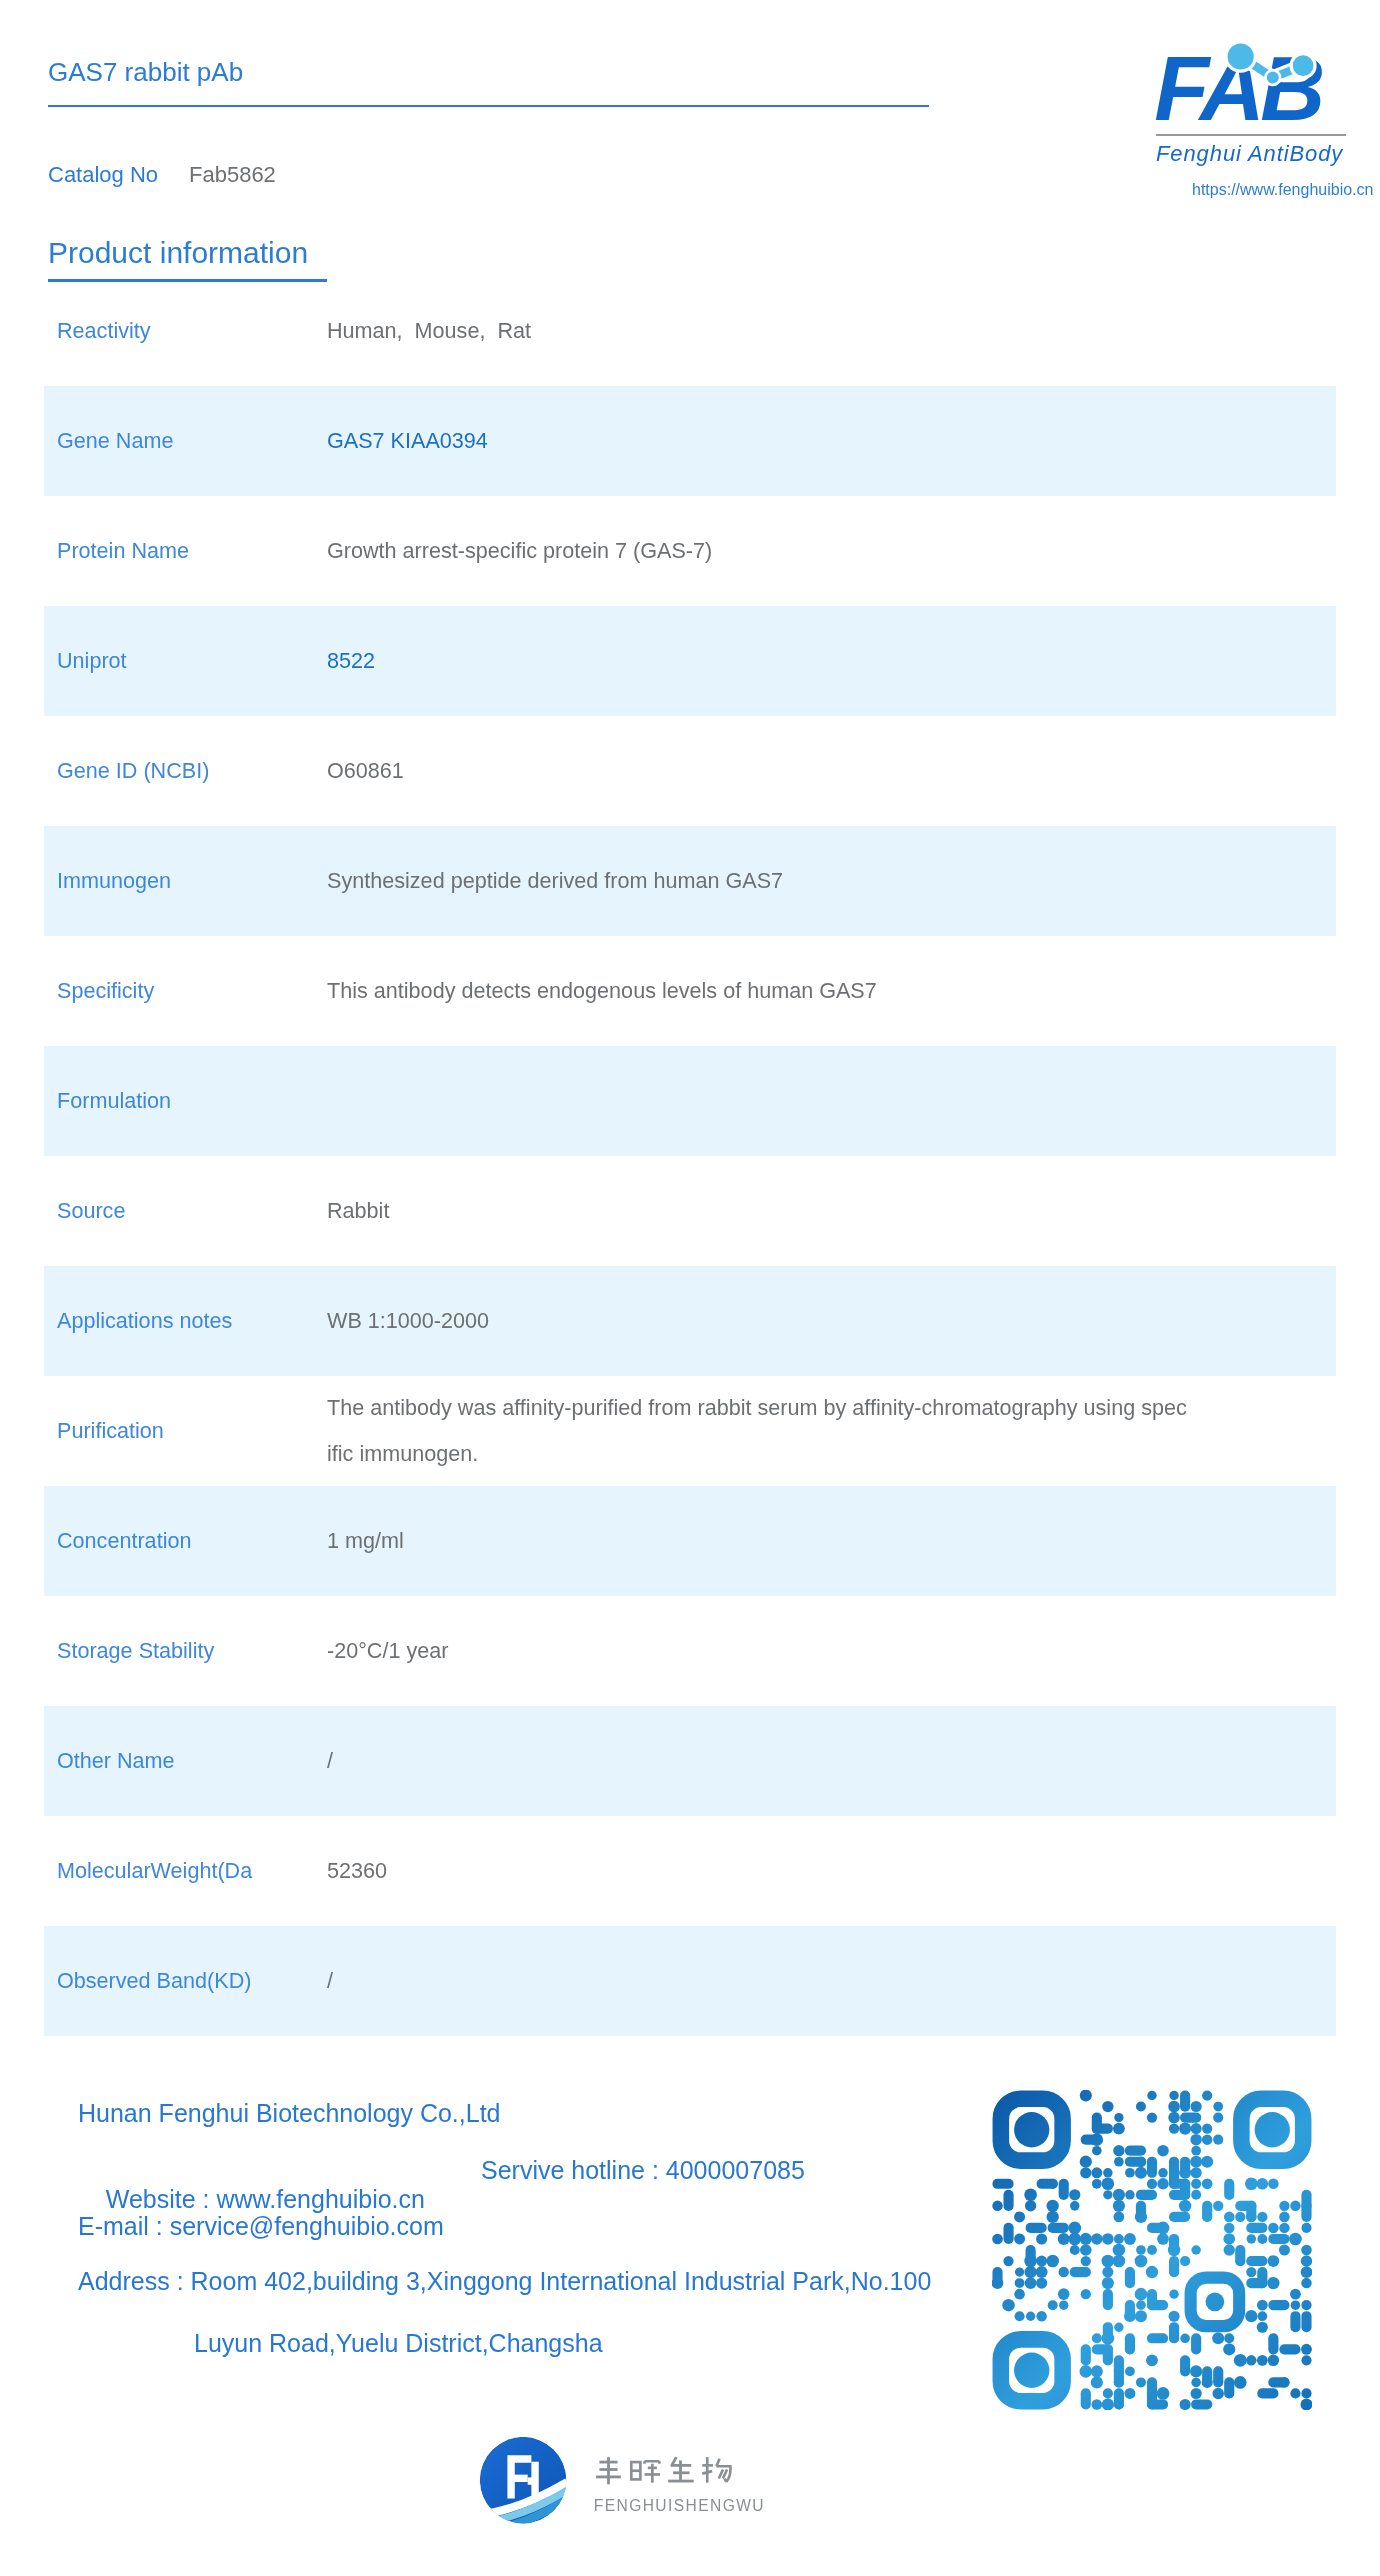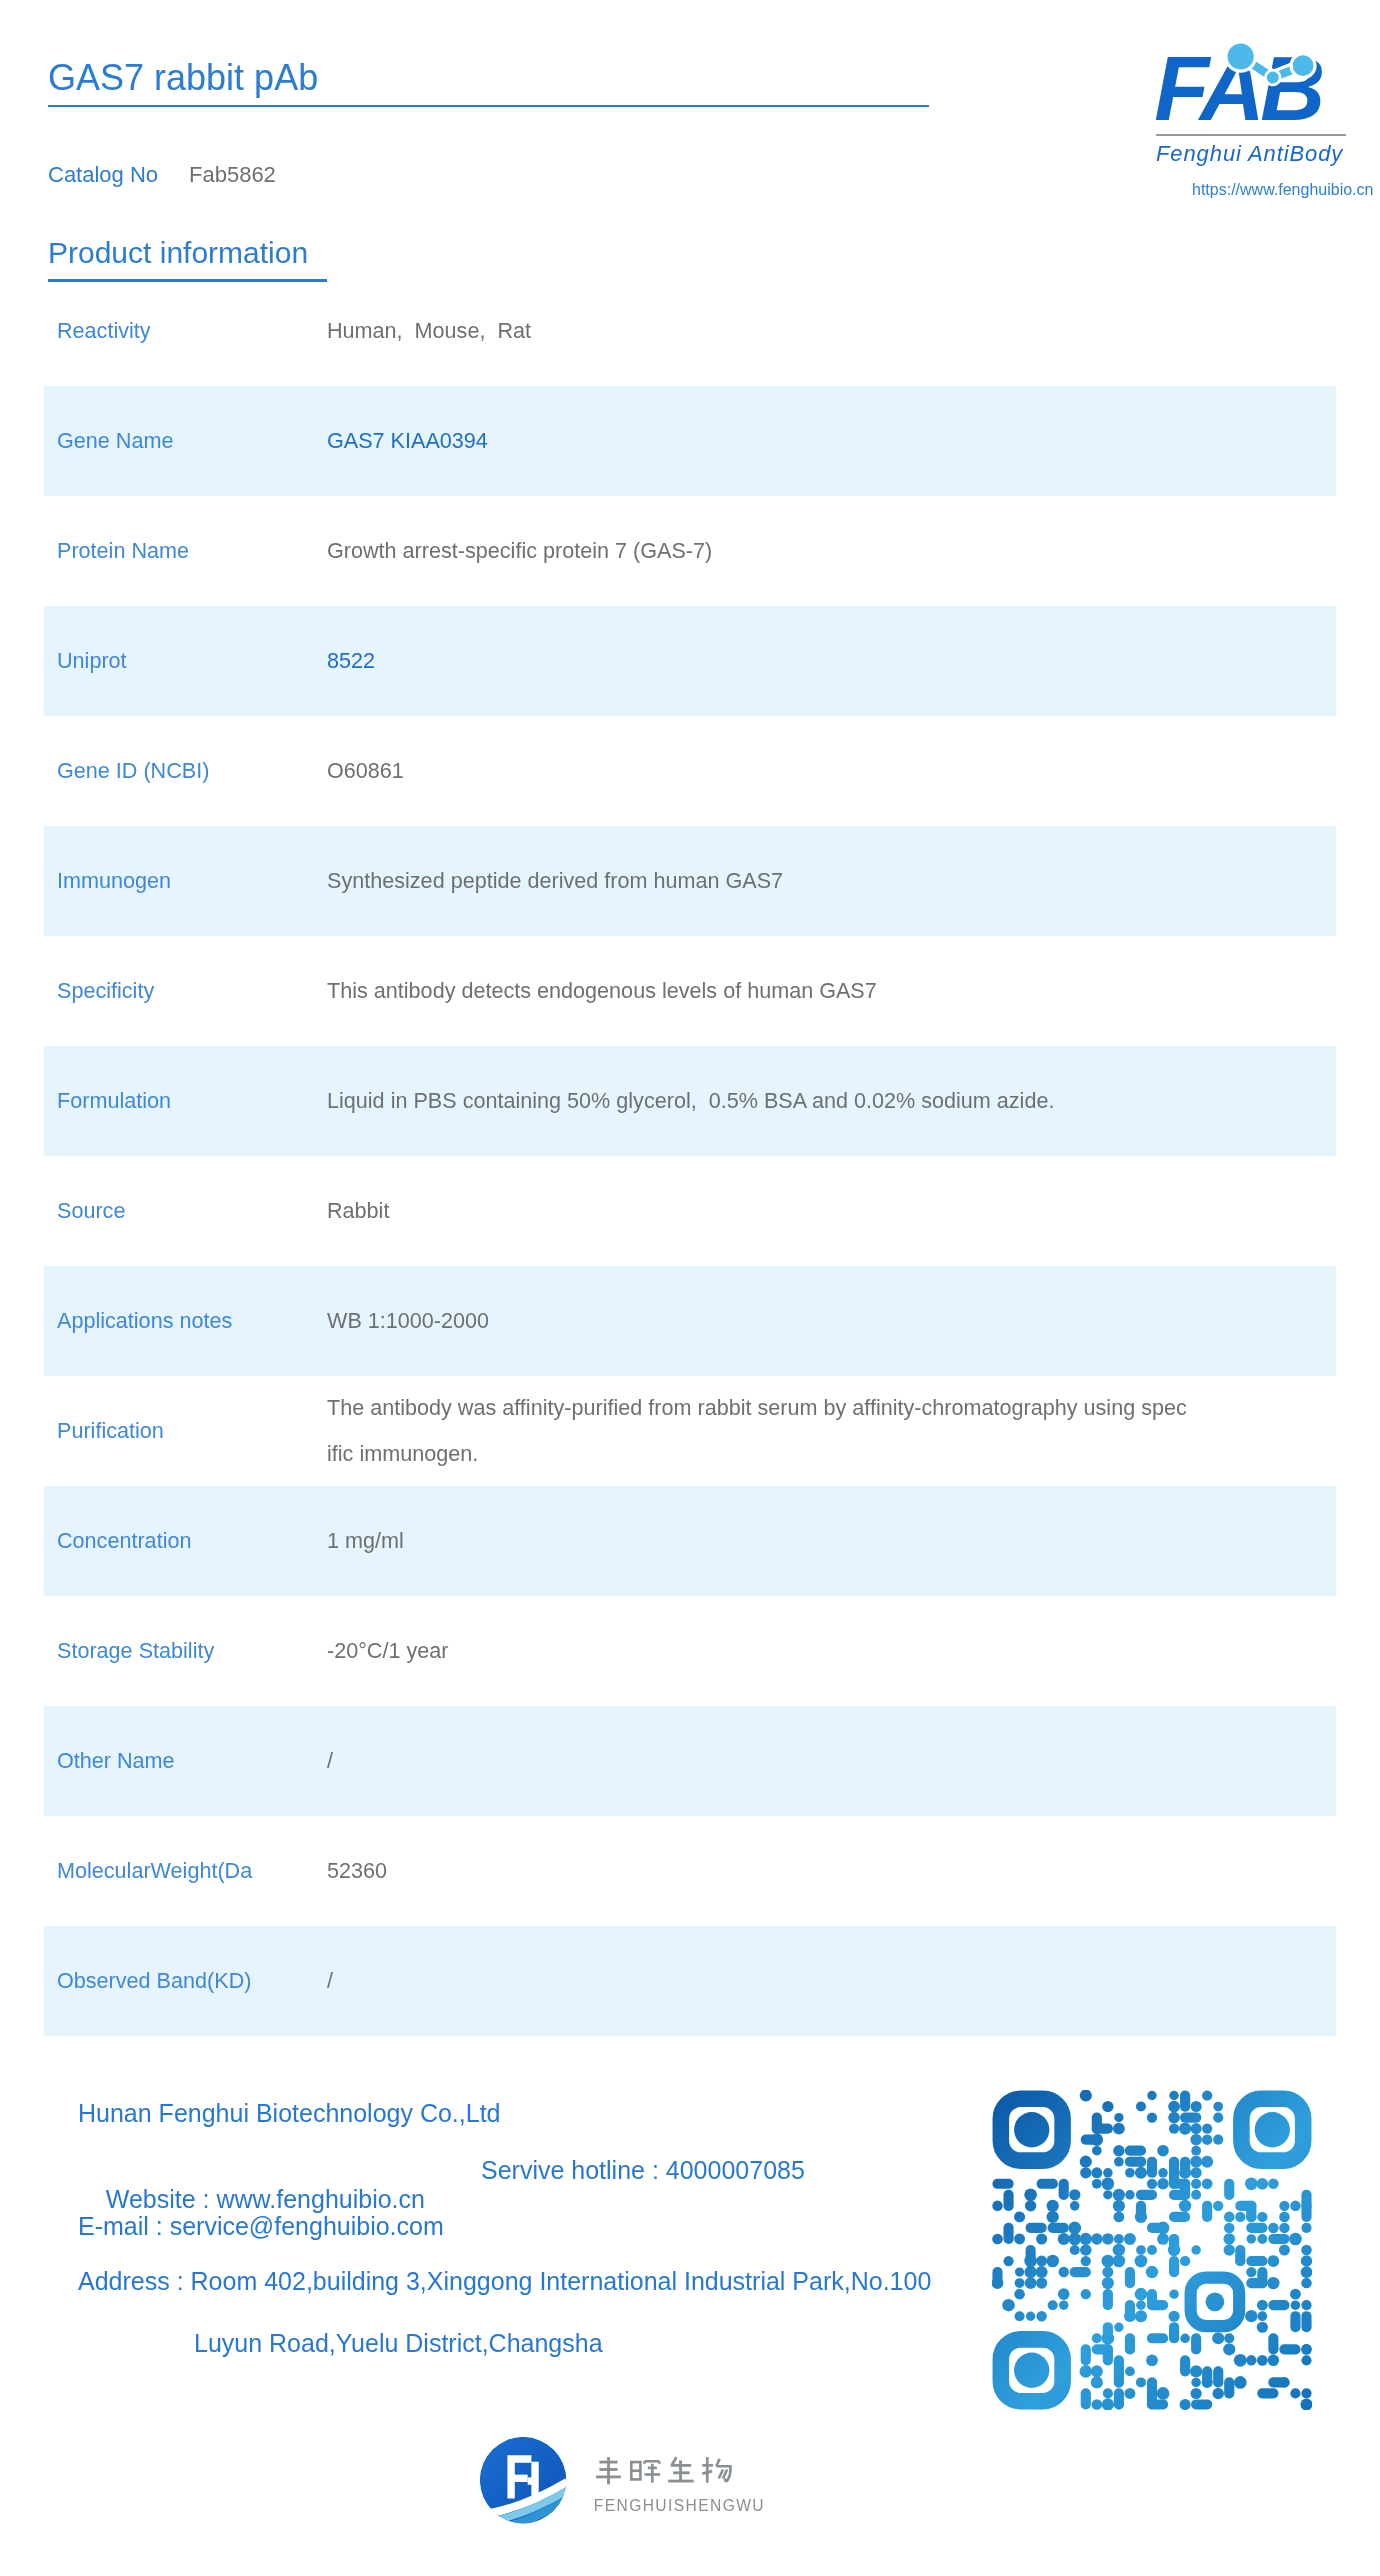--- a/index.html
+++ b/index.html
@@ -1,21 +1,21 @@
 <!DOCTYPE html>
 <html style="font-size:14.7px"><head>
 <meta charset="utf-8">
 <style>
   html,body{margin:0;padding:0;background:#ffffff;}
   .page{
     position:relative;width:1380px;height:2576px;background:#ffffff;overflow:hidden;
     font-family:"Liberation Sans","DejaVu Sans",sans-serif;
   }
   
-  .doc-title{position:absolute;left:48px;top:57px;font-size:36px;color:#2b7cd2;}
+  .doc-title{position:absolute;left:48px;top:57px;font-size:26px;color:#2b7cd2;}
   .title-rule{position:absolute;left:48px;top:105px;width:881px;height:1.8px;background:#2b7cd2;}
   .brand{position:absolute;left:1156px;top:28px;width:198px;}
   .brand-rule{width:190px;height:1.8px;background:#97999b;margin-top:1.8px;}
   .brand-sub{font-size:22px;font-weight:normal;font-style:italic;color:#1668cc;letter-spacing:0.9px;margin-top:5.5px;}
   .brand-url{font-size:16px;color:#2e7fd4;margin-top:14px;margin-left:36px;}
   .catalog{position:absolute;left:48px;top:162px;font-size:22px;}
   .catalog-label{display:inline-block;width:141px;color:#2b7cd2;}
   .catalog-value{color:#6d7073;}
   .section-title{position:absolute;left:48px;top:236px;font-size:30px;color:#2b7cd2;text-align:center;}
   .section-rule{position:absolute;left:48px;top:279px;width:279px;height:2.8px;background:#2b7cd2;}
@@ -90,21 +90,20 @@
       <div class="row">
         <span class="row-label">Immunogen</span>
         <span class="row-value">Synthesized peptide derived from human GAS7</span>
       </div>
       <div class="row">
         <span class="row-label">Specificity</span>
         <span class="row-value">This antibody detects endogenous levels of human GAS7</span>
       </div>
       <div class="row">
         <span class="row-label">Formulation</span>
-        <span class="row-value">Liquid in PBS containing 50% glycerol,  0.5% BSA and 0.02% sodium azide.</span>
       </div>
       <div class="row">
         <span class="row-label">Source</span>
         <span class="row-value">Rabbit</span>
       </div>
       <div class="row">
         <span class="row-label">Applications notes</span>
         <span class="row-value">WB 1:1000-2000</span>
       </div>
       <div class="row">

